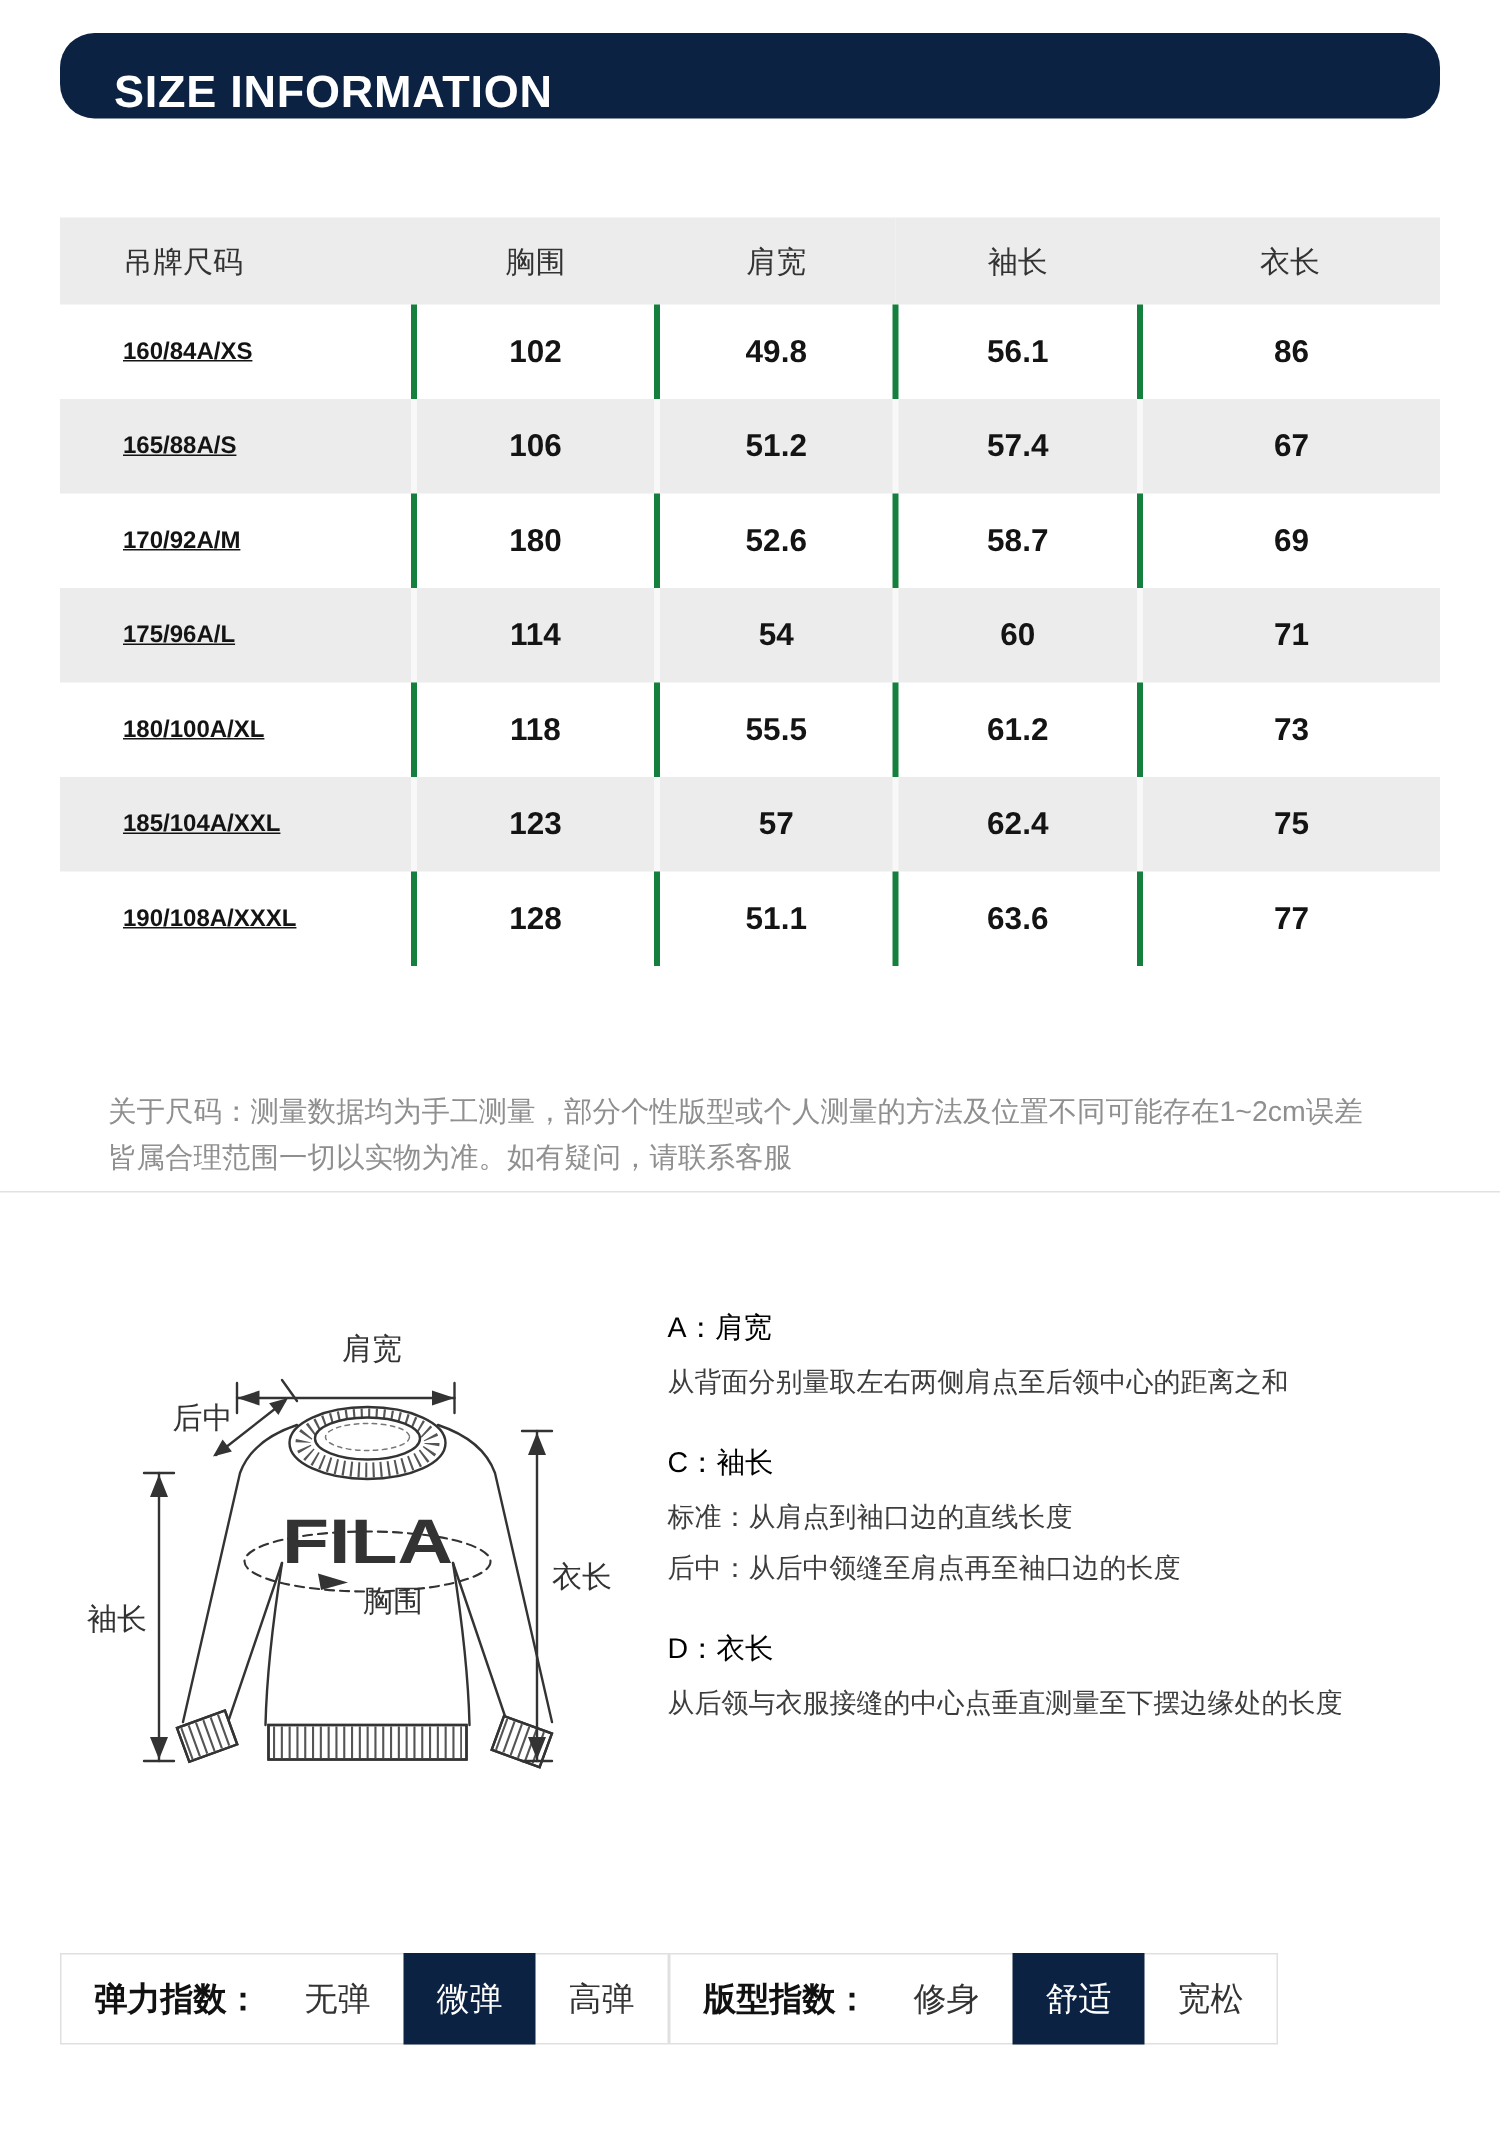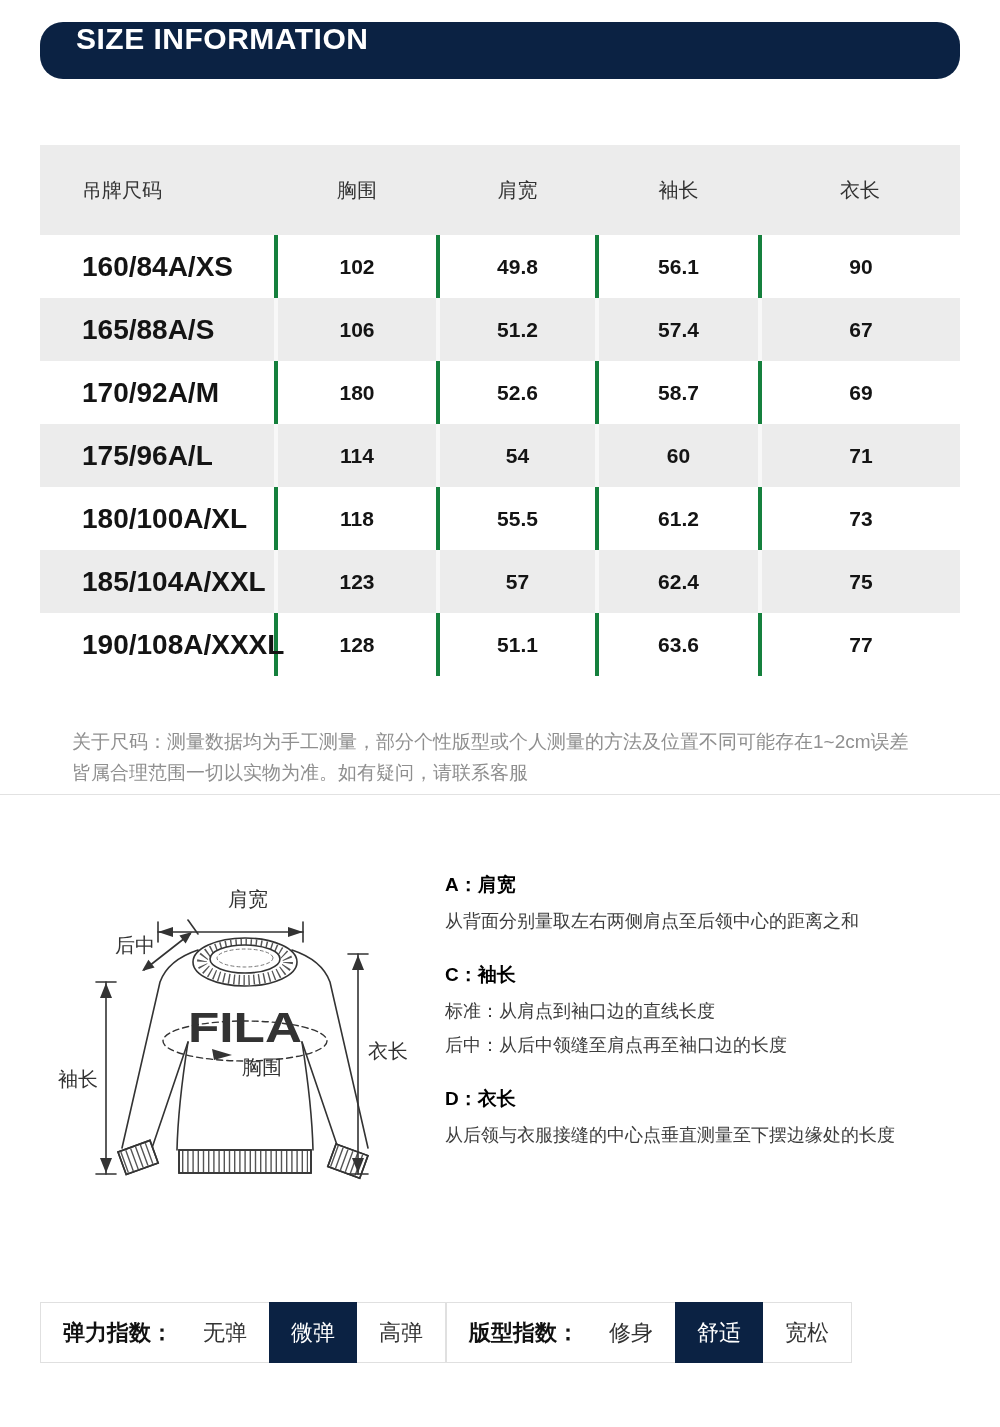--- a/index.html
+++ b/index.html
@@ -6,59 +6,59 @@
   html,body{margin:0;padding:0;}
   body{
     width:1000px;height:1427px;position:relative;background:#fff;
     font-family:"Liberation Sans","DejaVu Sans",sans-serif;color:#222;
     overflow:hidden;
   }
   
   .header-bar{
     position:absolute;left:40px;top:22px;width:920px;height:57px;
     background:var(--navy);border-radius:23px;
-    display:flex;align-items:flex-start;
+    display:flex;align-items:flex-end;
   }
   .header-bar .title{
     color:#fff;font-size:30px;font-weight:800;letter-spacing:.5px;
     padding-left:36px;font-stretch:condensed;
   }
   
   .size-table{
     position:absolute;left:40px;top:145px;width:920px;
     border-collapse:collapse;table-layout:fixed;
   }
   .size-table th{
     background:var(--stripe);height:58px;font-size:20px;font-weight:400;color:#333;
-    text-align:center;padding:16px;
+    text-align:center;padding:0;
   }
   .size-table th:first-child{text-align:left;padding-left:42px;}
   .size-table td{
     height:63px;text-align:center;padding:0;color:#141414;
     font-weight:700;font-size:21px;font-stretch:condensed;
   }
   .size-table td.size-cell{
-    text-align:left;padding-left:42px;font-size:28px;
+    text-align:left;padding-left:42px;font-size:16px;text-decoration:underline;
   }
   .size-table tbody td:not(:first-child){border-left:4px solid #15803d;}
   .size-table tbody tr.stripe td{background:var(--stripe);}
   .size-table tbody tr.stripe td:not(:first-child){border-left-color:#f8f8f8;}
   
   .size-note{
     position:absolute;left:42px;top:726px;width:916px;
     font-size:19px;line-height:31px;color:#8f8f8f;margin-left:30px;
   }
   .divider{position:absolute;left:0;top:794px;width:1000px;height:1px;background:#e2e2e2;}
   
   .diagram{position:absolute;left:40px;top:856px;}
   .diagram text{fill:#333;font-family:"Liberation Sans","DejaVu Sans",sans-serif;}
   
   .measure-guide{position:absolute;left:445px;top:866px;width:520px;padding-top:6px;}
   .guide-block{margin:0 0 24px 0;}
-  .guide-heading{font-size:19px;font-weight:700;color:#000;margin:0 0 6px 0;}
+  .guide-heading{font-size:19px;font-weight:400;color:#000;margin:0 0 6px 0;}
   .guide-line{font-size:18px;line-height:34px;color:#3d3d3d;}
   
   .indexes{position:absolute;left:40px;top:1302px;width:812px;display:flex;justify-content:space-between;align-items:center;}
   .idx-box{
     width:435px;height:61px;border:1px solid #e0e0e0;box-sizing:border-box;
     display:flex;align-items:stretch;background:#fff;
   }
   .idx-label{
     padding-left:22px;font-size:22px;font-weight:700;color:#111;
     line-height:59px;white-space:nowrap;
@@ -94,21 +94,21 @@
         <th>袖长</th>
         <th>衣长</th>
       </tr>
   </thead>
   <tbody>
       <tr>
         <td class="size-cell">160/84A/XS</td>
         <td class="num-cell">102</td>
         <td class="num-cell">49.8</td>
         <td class="num-cell">56.1</td>
-        <td class="num-cell">90</td>
+        <td class="num-cell">86</td>
       </tr>
       <tr class="stripe">
         <td class="size-cell">165/88A/S</td>
         <td class="num-cell">106</td>
         <td class="num-cell">51.2</td>
         <td class="num-cell">57.4</td>
         <td class="num-cell">67</td>
       </tr>
       <tr>
         <td class="size-cell">170/92A/M</td>

